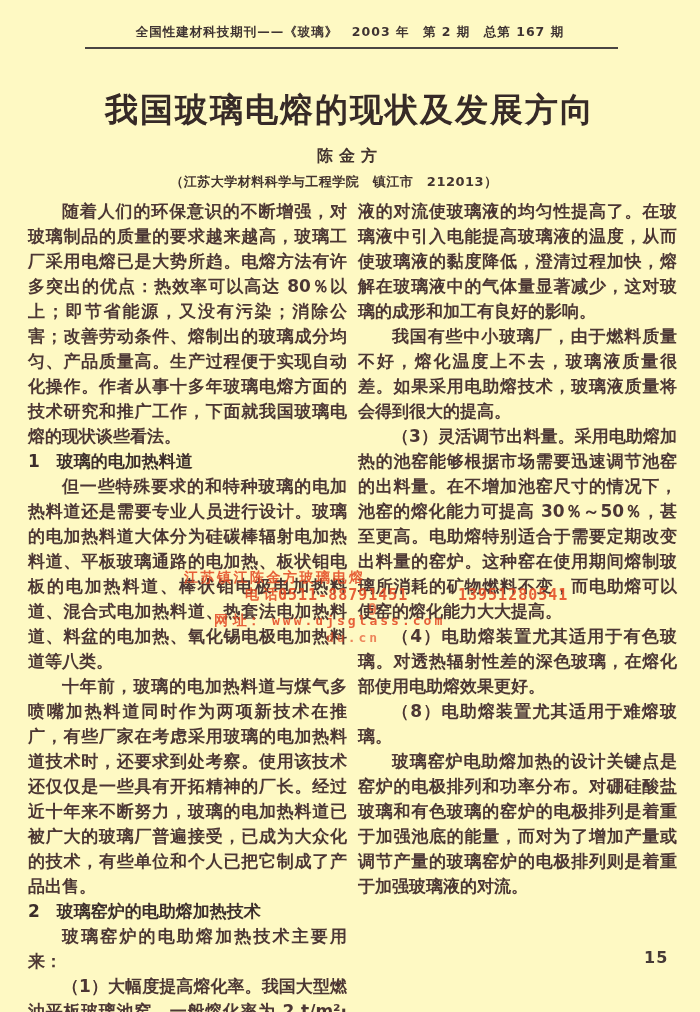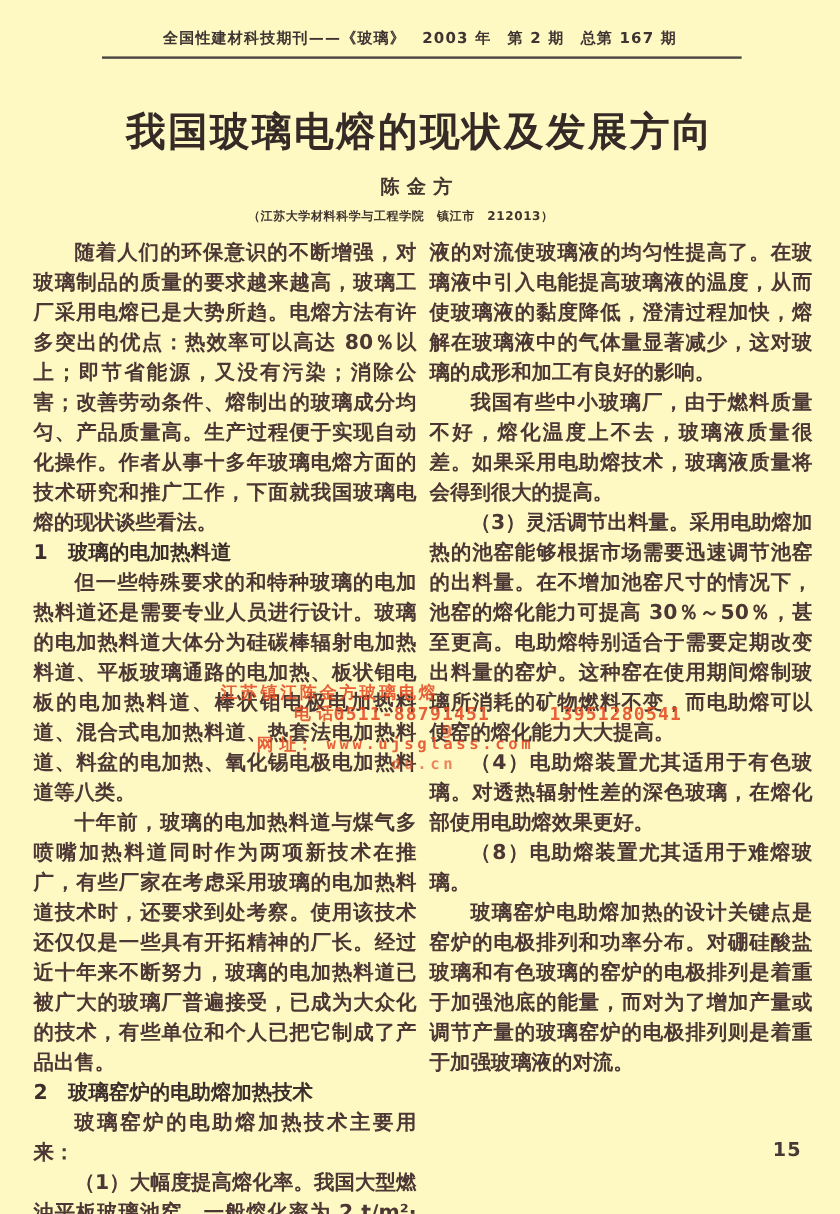--- a/index.html
+++ b/index.html
@@ -31,21 +31,21 @@
   }
   .author-name{
     position:absolute;top:146px;left:0;width:700px;
     text-align:center;
     font-size:16px;font-weight:bold;color:#443530;
     letter-spacing:6px;
   }
   .author-affiliation{
     position:absolute;top:173px;left:0;width:668px;
     text-align:center;
-    font-size:10px;font-weight:bold;color:#443530;
+    font-size:13px;font-weight:bold;color:#443530;
     letter-spacing:0.5px;
   }
   
   .column{
     position:absolute;top:199px;width:319px;
     font-size:17px;line-height:25px;
     text-align:justify;
     word-break:break-all;
     font-weight:bold;
     color:#4c3734;

